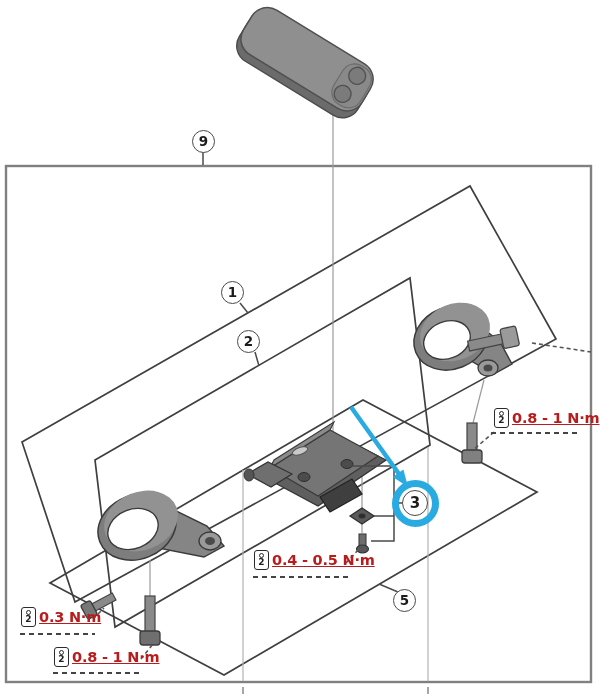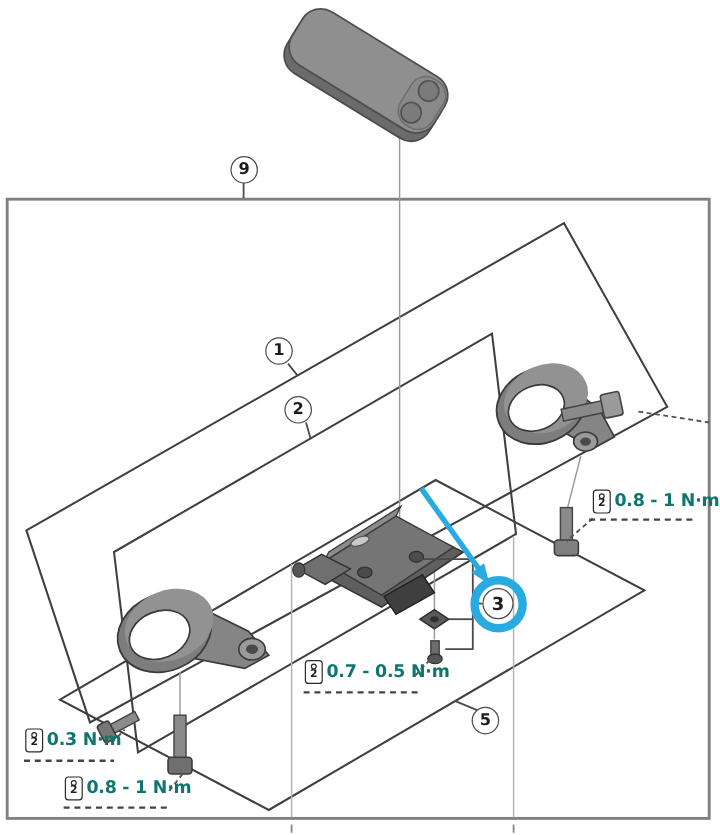--- a/index.html
+++ b/index.html
@@ -20,21 +20,21 @@
     border:7px solid #29abe2;border-radius:50%;background:transparent;
   }
   .tq{position:absolute;display:flex;align-items:center;gap:3px;height:22px;}
   .tq-icon{
     width:15px;height:20px;box-sizing:border-box;border:1.6px solid #2b2b2b;
     border-radius:3px;background:#fff;display:flex;flex-direction:column;
     align-items:center;justify-content:center;flex:0 0 auto;
   }
   .tq-icon .dot{width:5px;height:5px;box-sizing:border-box;border:1.2px solid #2b2b2b;border-radius:50%;}
   .tq-icon b{font-size:9px;line-height:1.05;font-weight:700;color:#1f1f1f;}
-  .tq-text{font-size:14.5px;font-weight:700;color:#0f766e;white-space:nowrap;letter-spacing:-0.2px;}
+  .tq-text{font-size:14.5px;font-weight:700;color:#b91c1c;white-space:nowrap;letter-spacing:-0.2px;text-decoration:underline;}
 </style>
 </head>
 <body>
 
 <div class="stage">
 
   <svg class="art" width="600" height="696" viewBox="0 0 600 696">
 
     <rect x="6" y="166" width="585" height="516" fill="none" stroke="#808080" stroke-width="2.4"></rect>
 
@@ -177,21 +177,21 @@
       <b>2</b>
     </span>
     <span class="tq-text">0.8 - 1 N·m</span>
   </div>
 
   <div class="tq" style="left:254px;top:549px;">
     <span class="tq-icon">
       <span class="dot"></span>
       <b>2</b>
     </span>
-    <span class="tq-text">0.7 - 0.5 N·m</span>
+    <span class="tq-text">0.4 - 0.5 N·m</span>
   </div>
 
   <div class="tq" style="left:21px;top:606px;">
     <span class="tq-icon">
       <span class="dot"></span>
       <b>2</b>
     </span>
     <span class="tq-text">0.3 N·m</span>
   </div>
 

